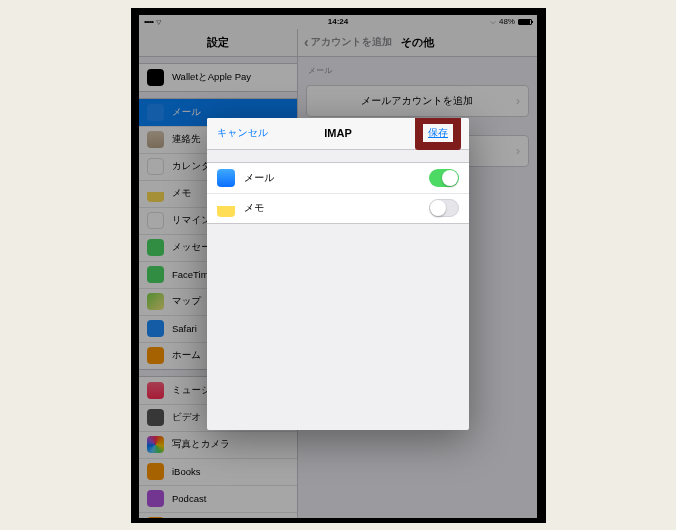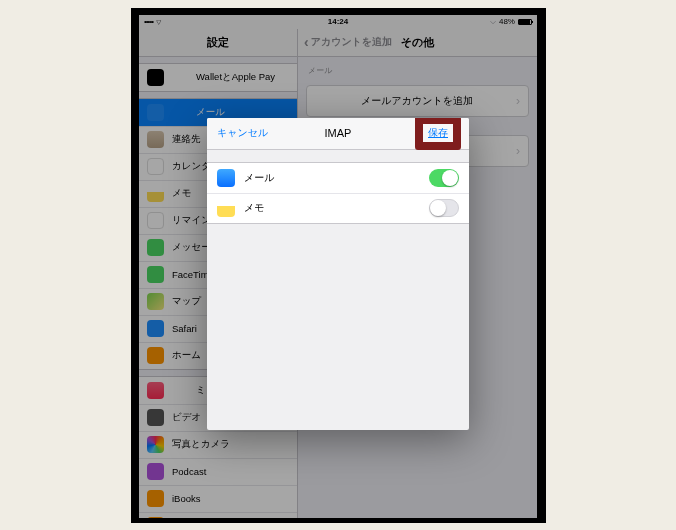--- a/index.html
+++ b/index.html
@@ -18,33 +18,33 @@
   .split { display: flex; height: calc(100% - 14px); }
   .left-pane { width: 159px; background: #efeff4; border-right: 1px solid #c8c7cc; overflow: hidden; }
   .right-pane { flex: 1; background: #efeff4; }
 
   .pane-header { height: 28px; display: flex; align-items: center; justify-content: center; font-size: 11px; font-weight: 700; background: #f7f7f8; border-bottom: 1px solid #c8c7cc; position: relative; }
   .pane-header .back { position: absolute; left: 6px; color: #8e8e93; font-size: 10px; display:flex; align-items:center; gap:2px;}
   .pane-header .back .chev { font-size: 14px; line-height: 1; }
 
   .cell-group { margin-top: 6px; background: #fff; border-top: 1px solid #c8c7cc; border-bottom: 1px solid #c8c7cc; }
   .cell { display: flex; align-items: center; height: 27px; padding: 0 8px; font-size: 9.5px; color: #000; border-top: 1px solid #e5e5ea; position: relative; }
-  .cell:first-child { border-top: none; gap: 24px; }
+  .cell:first-child { border-top: none; }
   .cell .ico { width: 17px; height: 17px; border-radius: 4px; margin-right: 8px; flex-shrink: 0; display:flex; align-items:center; justify-content:center; }
   .cell.selected { background: #0a84ff; color: #fff; }
   .group-label { font-size: 8px; color: #8e8e93; padding: 8px 10px 3px; text-transform: none; }
 
   .right-cell-group { margin: 6px 8px 0; background: #fff; border: 1px solid #d1d1d6; border-radius: 4px; padding-left: 44px; }
   .right-cell { display:flex; align-items:center; height:30px; padding:0 10px; font-size:10px; color:#000; position:relative;}
   .right-cell .chev-r { position:absolute; right:8px; color:#c7c7cc; font-size:12px;}
 
   .overlay { position: absolute; inset: 0; background: rgba(0,0,0,0.35); display: flex; align-items: flex-start; justify-content: center; padding-top: 103px; }
   .modal { width: 262px; height: 312px; background: #f0f0f2; border-radius: 2px; overflow: hidden; display:flex; flex-direction:column; box-shadow: 0 10px 40px rgba(0,0,0,0.4);}
   .modal-header { height: 32px; background: #f7f7f8; border-bottom: 1px solid #c8c7cc; display:flex; align-items:center; justify-content:center; position:relative; }
-  .modal-header .title { font-size: 11px; font-weight: 400; }
+  .modal-header .title { font-size: 11px; font-weight: 700; }
   .modal-header .cancel { position:absolute; left:10px; color:#007aff; font-size:10px; }
   .modal-header .save { position:absolute; right:8px; color:#007aff; font-size:10px; font-weight:400; padding: 2px 5px; }
   .save-highlight { border: 8px solid #7f1d1d; border-radius: 3px; text-decoration: underline; }
 
   .modal-body { flex:1; padding-top: 12px; }
   .modal-group { background:#fff; border-top:1px solid #c8c7cc; border-bottom:1px solid #c8c7cc; }
   .modal-cell { display:flex; align-items:center; height:30px; padding:0 10px; font-size:10px; border-top:1px solid #e5e5ea; }
   .modal-cell:first-child { border-top:none; }
   .modal-cell .ico { width:18px; height:18px; border-radius:4px; margin-right:9px; }
   .modal-cell .sw { margin-left:auto; width:30px; height:18px; border-radius:9px; position:relative; }
@@ -147,26 +147,26 @@
             </div>
             <div class="cell">
               <span class="ico i-video"></span>
               <span>ビデオ</span>
             </div>
             <div class="cell">
               <span class="ico i-photos"></span>
               <span>写真とカメラ</span>
             </div>
             <div class="cell">
+              <span class="ico i-ibooks"></span>
+              <span>iBooks</span>
+            </div>
+            <div class="cell">
               <span class="ico i-podcast"></span>
               <span>Podcast</span>
-            </div>
-            <div class="cell">
-              <span class="ico i-ibooks"></span>
-              <span>iBooks</span>
             </div>
             <div class="cell">
               <span class="ico i-itunesu"></span>
             </div>
           </div>
 
       </div>
 
       <div class="right-pane">
         <div class="pane-header">

